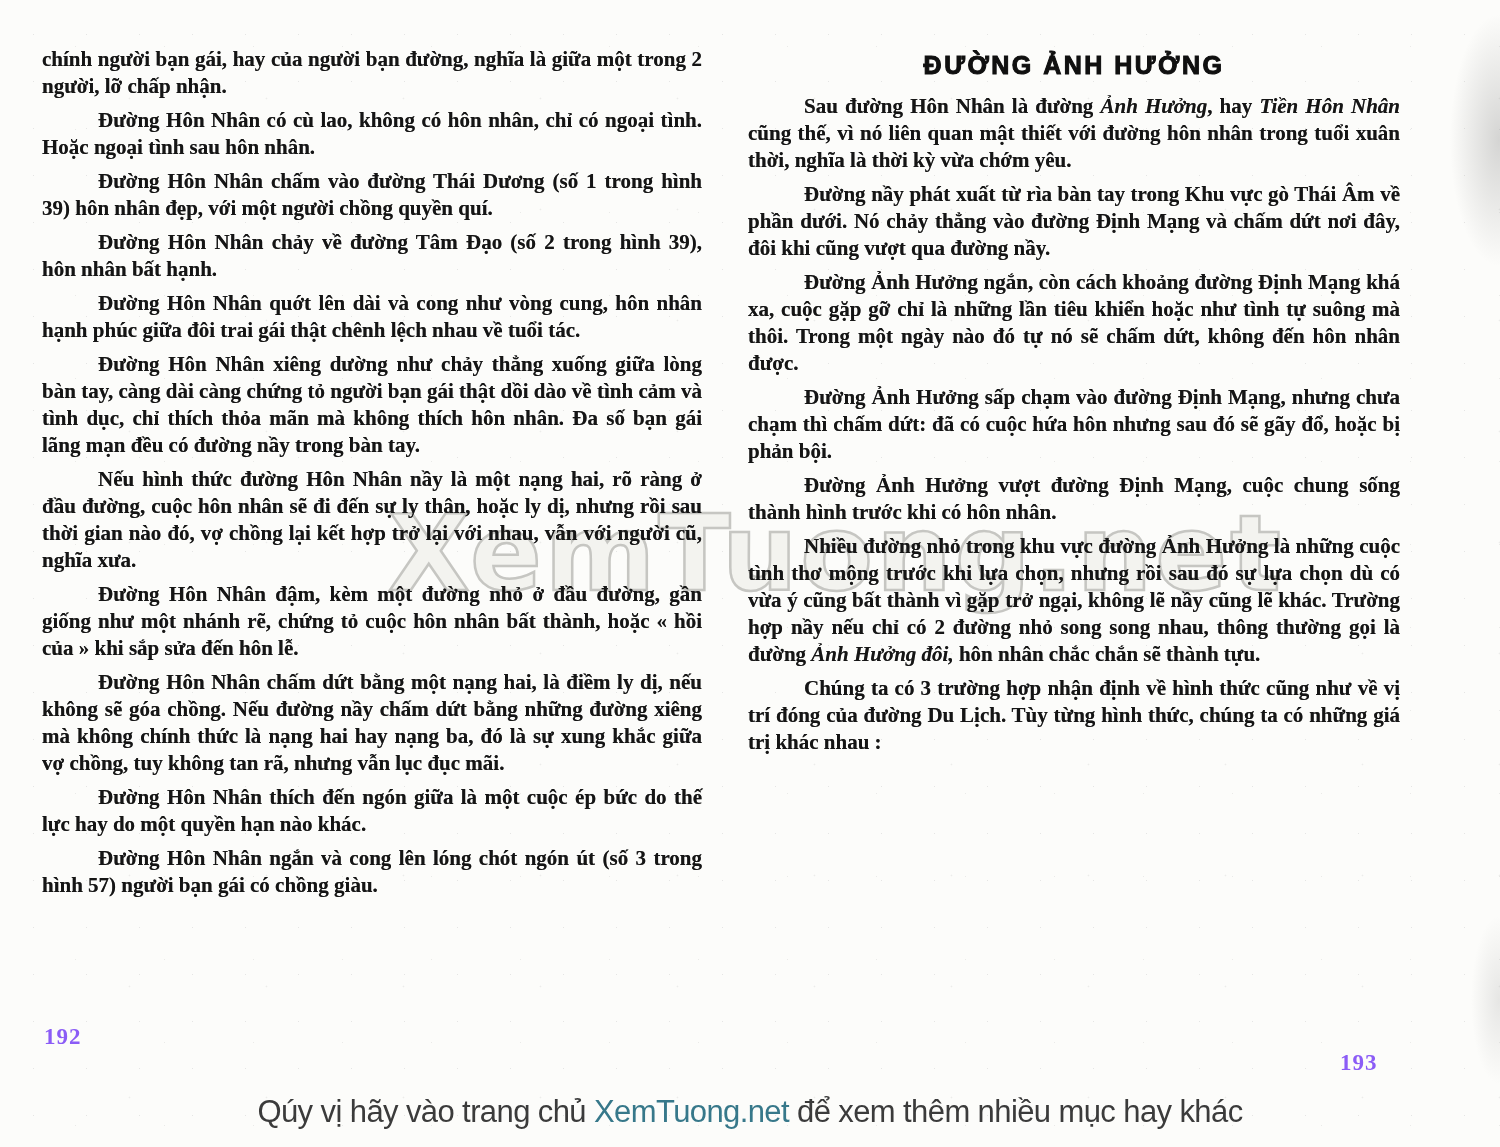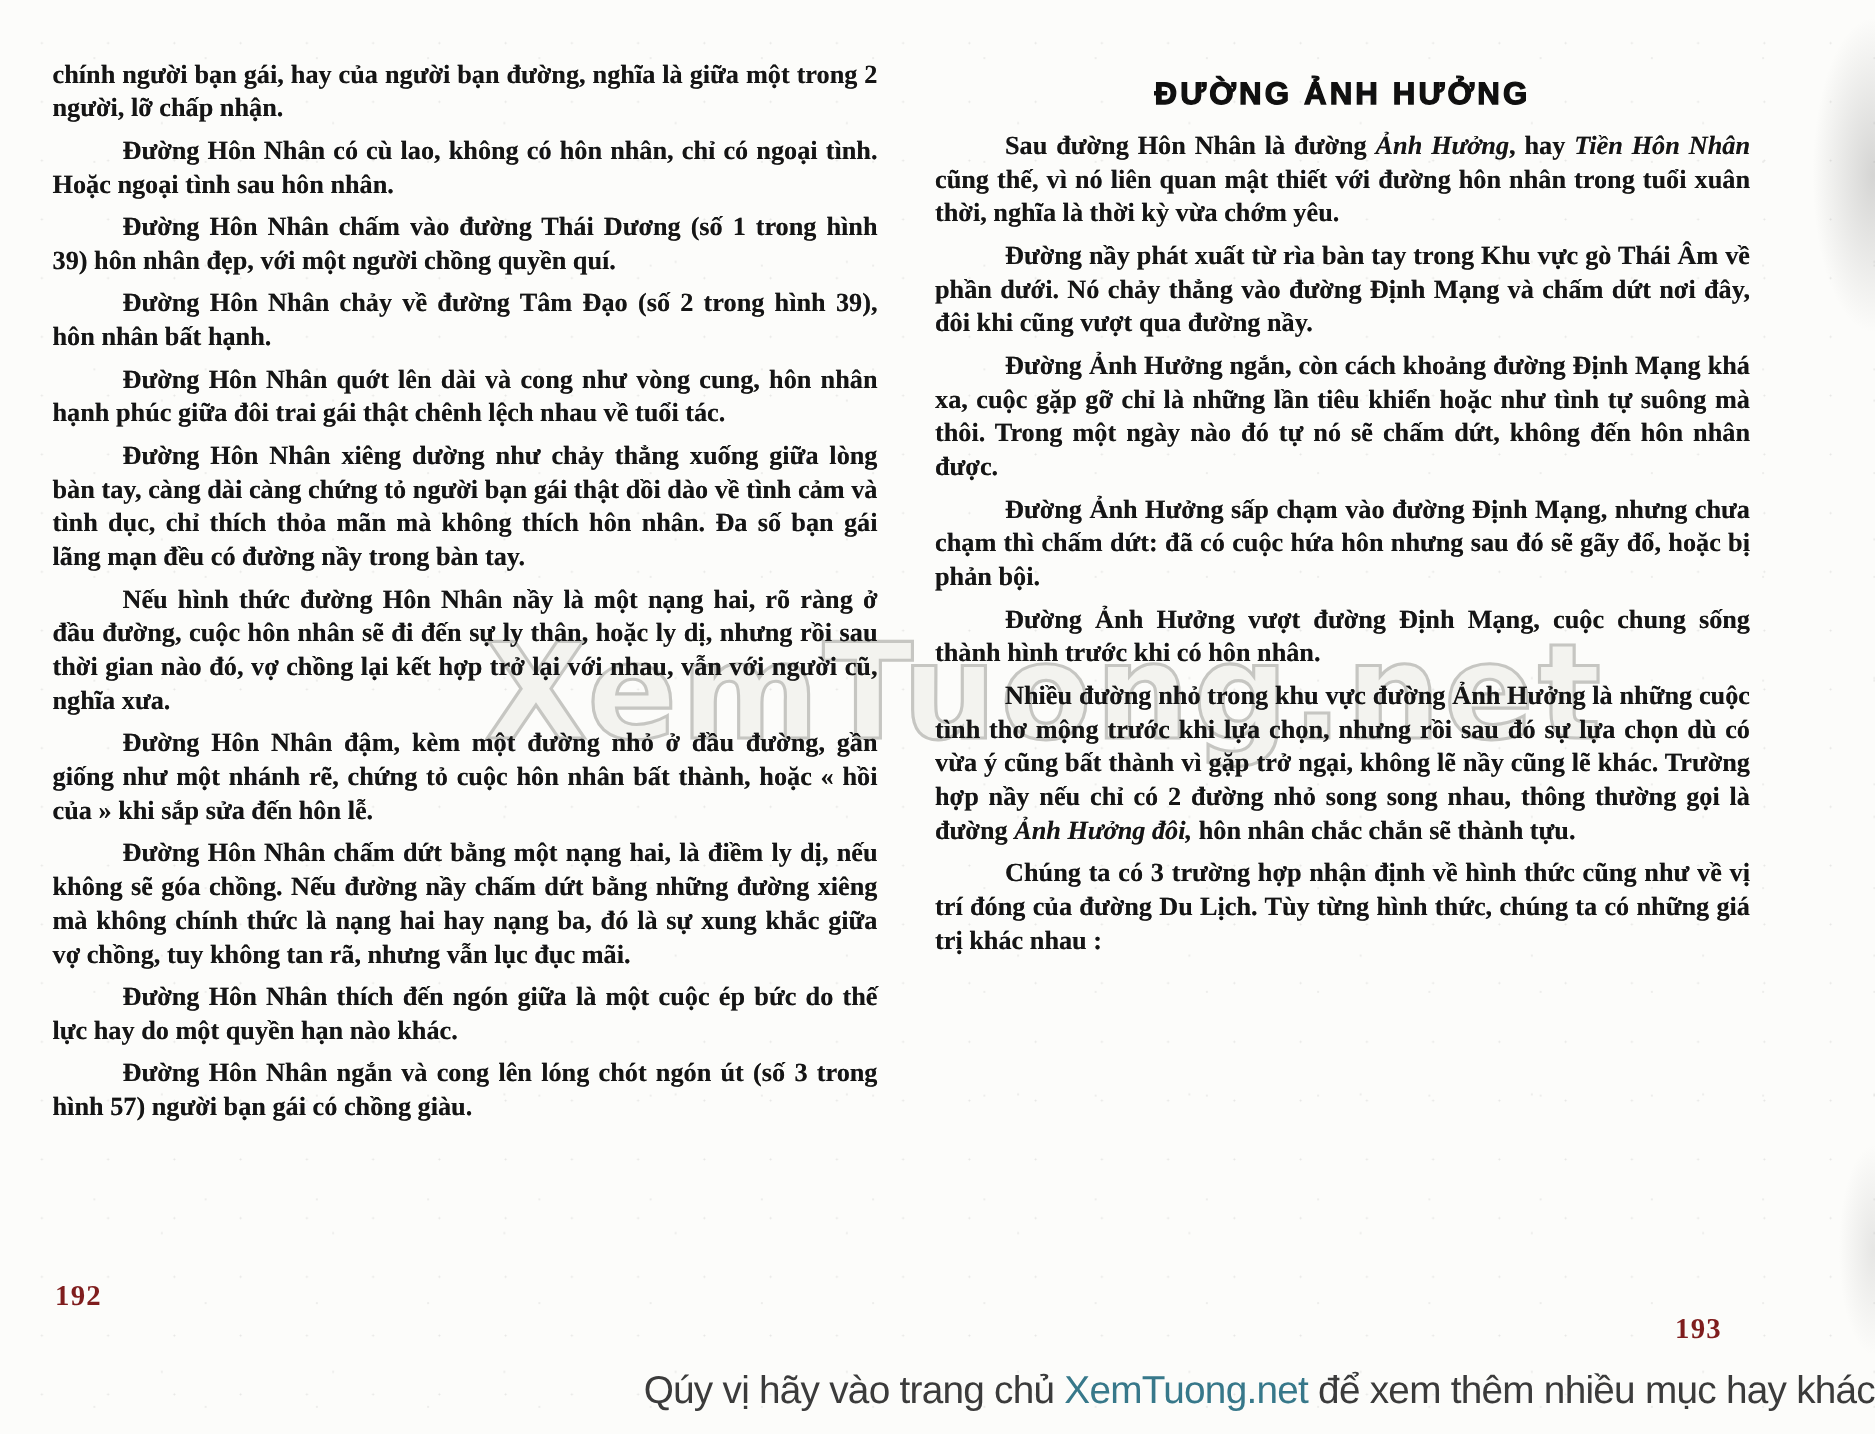--- a/index.html
+++ b/index.html
@@ -21,37 +21,37 @@
     font-family:"DejaVu Sans", sans-serif;font-weight:bold;font-size:106px;letter-spacing:3px;
     color:#f3f3ef;-webkit-text-stroke:2.5px #c6c6c2;text-stroke:2.5px #c6c6c2;
     white-space:nowrap;user-select:none;
   }
   .col{
     position:absolute;z-index:1;text-align:justify;
     color:#151515;font-weight:bold;font-size:21px;line-height:27px;
     text-shadow:0 0 .4px rgba(0,0,0,.55);
   }
   .col-left{left:42px;top:46px;width:660px;}
-  .col-right{left:748px;top:58px;width:652px;}
+  .col-right{left:748px;top:48px;width:652px;}
   .para{margin:0 0 7px 0;text-indent:56px;}
   .para.noindent{text-indent:0;}
   .heading{
     margin:4px 0 14px 0;text-align:center;text-indent:0;
     font-family:"Liberation Sans", sans-serif;font-size:25px;letter-spacing:2.5px;
     font-weight:bold;color:#101010;-webkit-text-stroke:1px #101010;
   }
   .heading.second{margin-top:16px;}
   .pagenum{
-    position:absolute;z-index:1;font-weight:bold;font-size:23px;color:#7f1d1d;
+    position:absolute;z-index:1;font-weight:bold;font-size:23px;color:#8b5cf6;
     font-family:"Liberation Serif", serif;letter-spacing:1px;
   }
   .pagenum-left{left:44px;top:1024px;}
   .pagenum-right{left:1340px;top:1050px;}
   .footer{
-    position:absolute;z-index:2;left:0;right:0;top:1094px;text-align:right;
+    position:absolute;z-index:2;left:0;right:0;top:1094px;text-align:center;
     font-family:"Liberation Sans", sans-serif;font-size:31px;letter-spacing:-.6px;
     color:#3b3b3b;font-weight:400;
   }
   .footer .site{color:#37788a;}
   i{font-style:italic;}
 </style>
 </head>
 <body>
 
 <div class="watermark">XemTuong.net</div>

